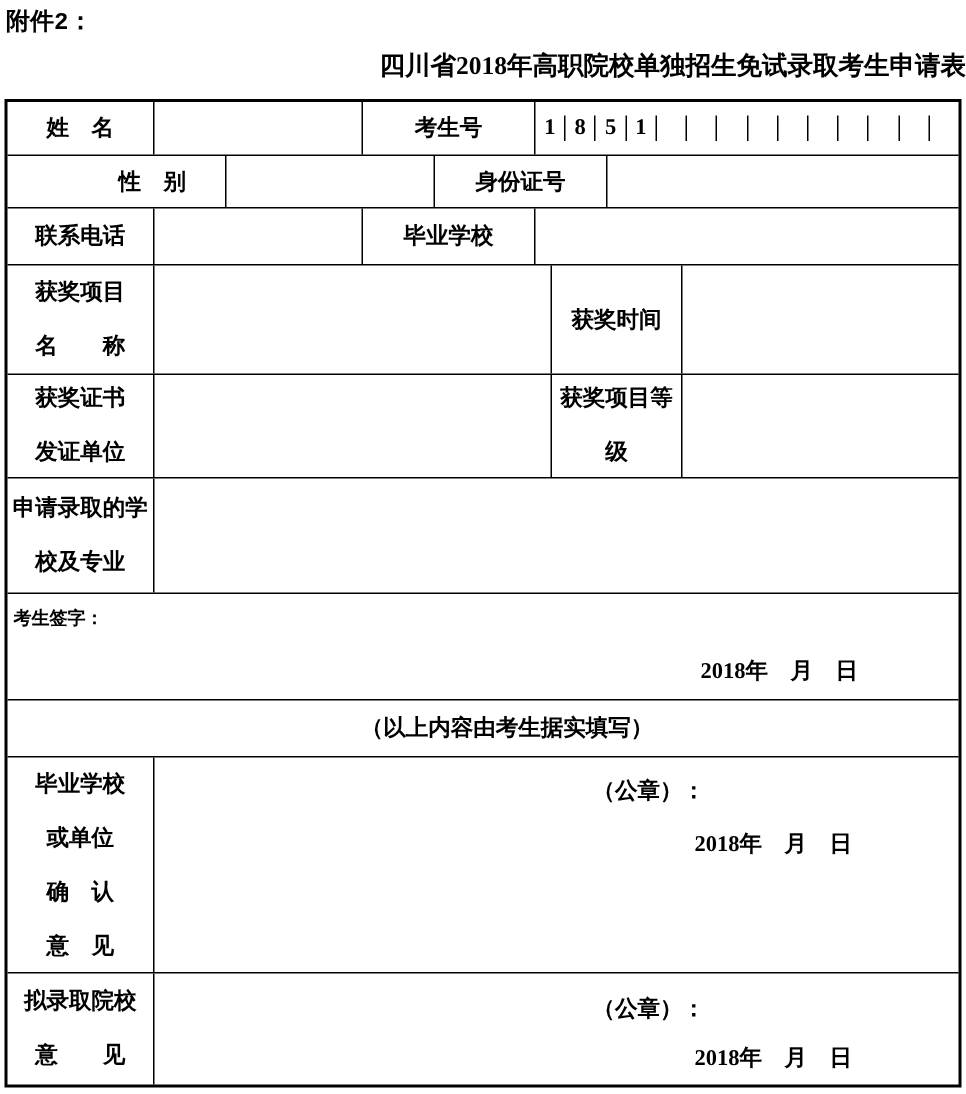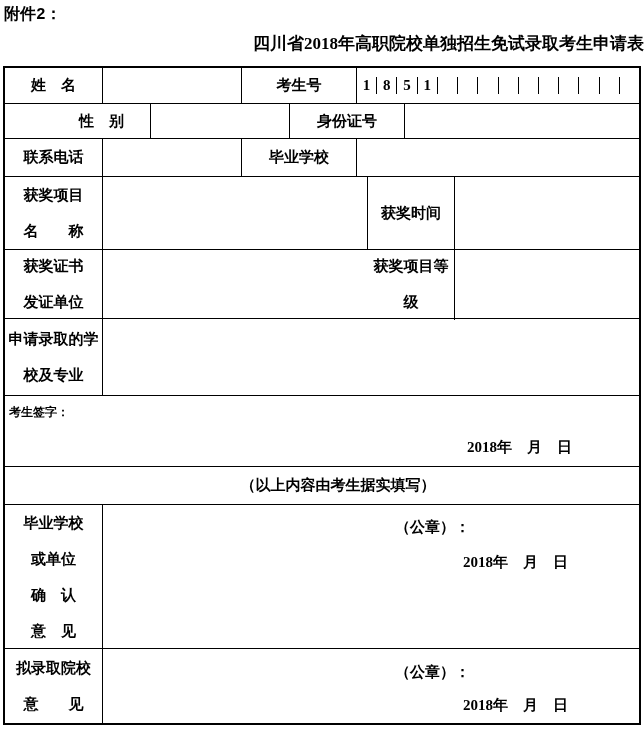--- a/index.html
+++ b/index.html
@@ -47,21 +47,21 @@
   .rel { position:relative; display:block; }
   .sign-label { position:absolute; left:4px; top:8px; font-size:12px; }
   .sign-date { position:absolute; left:462px; top:42px; font-size:15px; white-space:pre; }
   .seal-line { position:absolute; left:292px; top:13px; font-size:15px; }
   .seal-date { position:absolute; left:360px; top:48px; font-size:15px; white-space:pre; }
   .seal-line.r10 { top:14px; }
   .seal-date.r10 { top:47px; }
   .note-cell { width:100%; text-align:center;padding-left:32px; }
   
   .r1 { height:36px; } .r2 { height:35px;padding-left:48px; } .r3 { height:38px; }
-  .r4 { height:73px; } .r5 { height:69px;align-items:center; } .r6 { height:77px; }
+  .r4 { height:73px; } .r5 { height:69px; } .r6 { height:77px; }
   .r7 { height:71px; } .r8 { height:38px; } .r9 { height:144px; }
 </style>
 </head>
 <body>
 
 <div class="attachment">附件2：</div>
 <div class="title">四川省2018年高职院校单独招生免试录取考生申请表</div>
 
 <div class="form-table">
 

